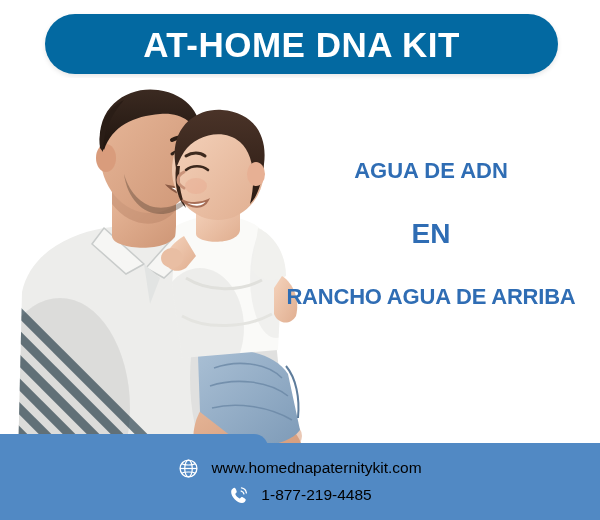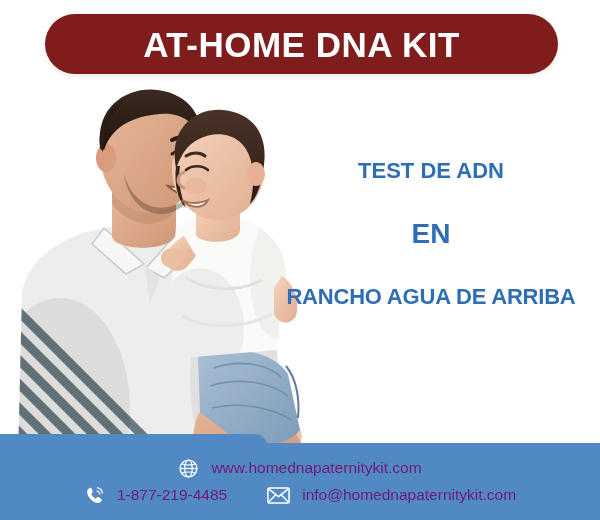--- a/index.html
+++ b/index.html
@@ -19,21 +19,21 @@
     overflow: hidden;
   }
 
   
   .header-pill {
     position: absolute;
     left: 45px;
     top: 14px;
     width: 513px;
     height: 60px;
-    background: #7f1d1d;
+    background: #0369a1;
     border-radius: 30px;
     box-shadow: 0 2px 5px rgba(0,0,0,0.10);
     display: flex;
     align-items: center;
     justify-content: center;
   }
   .header-title {
     color: #ffffff;
     font-size: 35px;
     font-weight: bold;
@@ -113,21 +113,21 @@
     align-items: center;
     justify-content: center;
   }
   .footer-row-2 { gap: 40px; }
   .footer-item {
     display: flex;
     align-items: center;
     gap: 12px;
   }
   .footer-text {
-    color: #701a75;
+    color: #000000;
     font-size: 15.5px;
     line-height: 1;
     white-space: nowrap;
   }
   .ficon { display: block; flex: 0 0 auto; }
 </style>
 </head>
 <body>
 
 <div id="poster">
@@ -270,21 +270,21 @@
 
       <path d="M184 94 C176 98, 176 106, 184 110" stroke="#C9937A" stroke-width="3" fill="none" stroke-linecap="round"></path>
 
       <path d="M182 122 C192 132, 204 130, 208 122 C200 126, 189 126, 182 122 Z" fill="#ffffff" stroke="#A86F57" stroke-width="1.8"></path>
 
       <ellipse cx="196" cy="108" rx="11" ry="8" fill="#E9A389" opacity="0.35"></ellipse>
     </svg>
   </div>
 
   <div class="right-text">
-    <div class="right-line rl-1">TEST DE ADN</div>
+    <div class="right-line rl-1">AGUA DE ADN</div>
     <div class="right-line rl-2">EN</div>
     <div class="right-line rl-3">RANCHO AGUA DE ARRIBA</div>
   </div>
 
   <div class="footer">
     <div class="footer-band-left"></div>
     <div class="footer-band-right"></div>
 
     <div class="footer-rows">
 
@@ -308,26 +308,18 @@
             <path d="M7.6 3.2 C6.1 3.2, 3.6 5.2, 3.6 7.6 C3.6 13.4, 10.2 20.4, 16 20.6
                      C18.4 20.6, 20.4 18.3, 20.3 16.8 C20.2 15.9, 16.6 13.6, 15.6 13.8
                      C14.8 13.9, 14.2 15.4, 13.3 15.4 C12 15.4, 8.4 11.8, 8.4 10.4
                      C8.4 9.5, 9.9 8.9, 10 8.1 C10.1 7.1, 8.5 3.2, 7.6 3.2 Z" fill="#ffffff"></path>
             <path d="M15.4 3.4 C18.6 3.9, 20.6 6.1, 21 9.1" fill="none" stroke="#ffffff" stroke-width="1.5" stroke-linecap="round"></path>
             <path d="M15.1 6.9 C16.9 7.3, 17.9 8.4, 18.2 10.1" fill="none" stroke="#ffffff" stroke-width="1.5" stroke-linecap="round"></path>
           </svg>
           <span class="footer-text">1-877-219-4485</span>
         </div>
 
-        <div class="footer-item">
-          <svg class="ficon" width="23" height="19" viewBox="0 0 26 20">
-            <rect x="1" y="1.5" width="24" height="17" rx="1.6" fill="none" stroke="#ffffff" stroke-width="1.8"></rect>
-            <path d="M1.8 2.6 L13 11.2 L24.2 2.6" fill="none" stroke="#ffffff" stroke-width="1.8" stroke-linejoin="round"></path>
-            <path d="M1.8 17.6 L9.6 9.4 M24.2 17.6 L16.4 9.4" fill="none" stroke="#ffffff" stroke-width="1.6"></path>
-          </svg>
-          <span class="footer-text">info@homednapaternitykit.com</span>
-        </div>
 
       </div>
     </div>
   </div>
 
 </div>
 
 </body></html>

